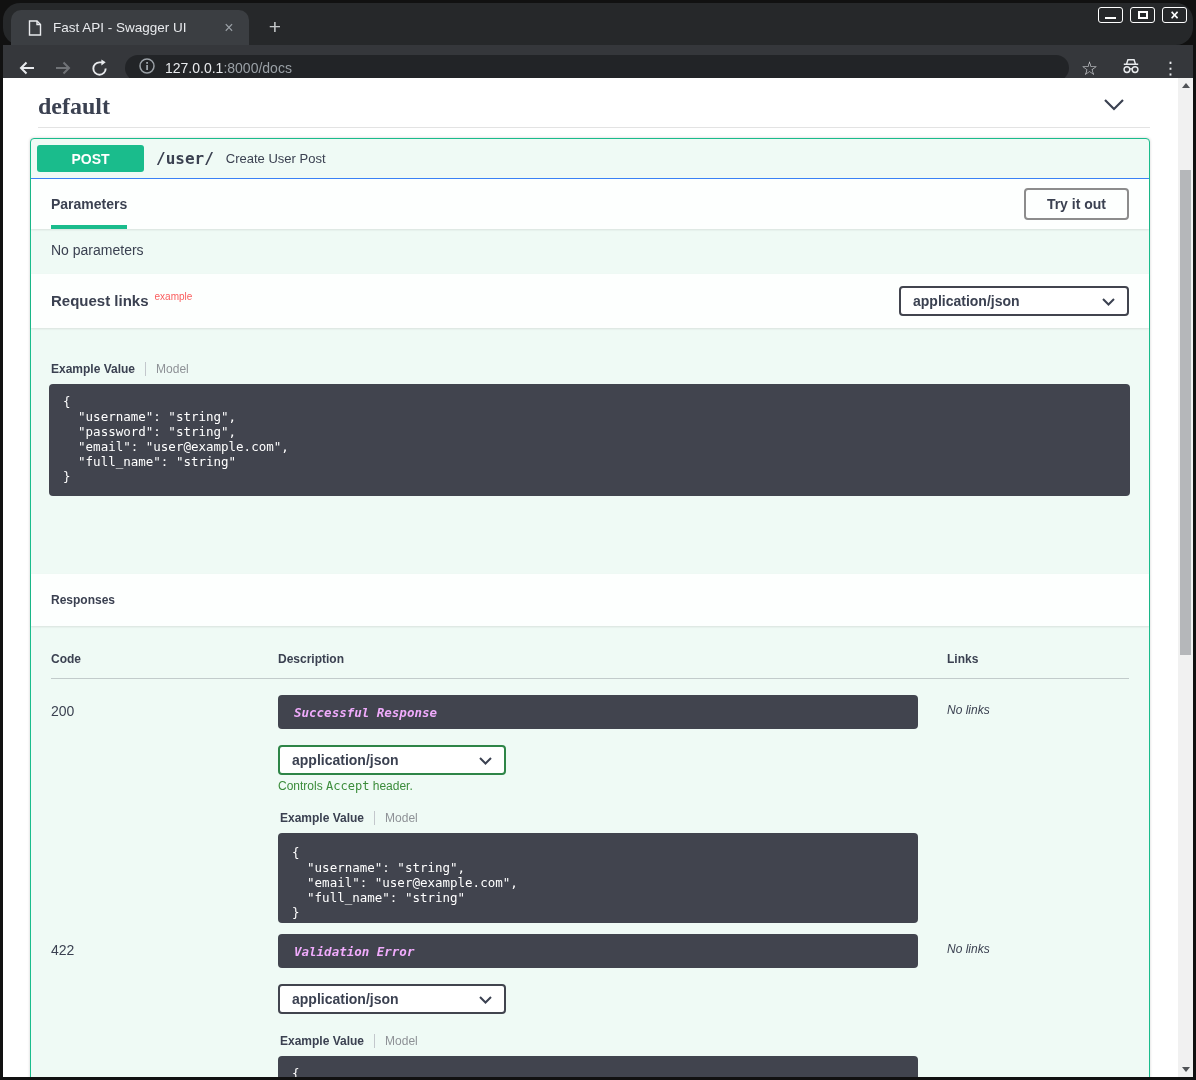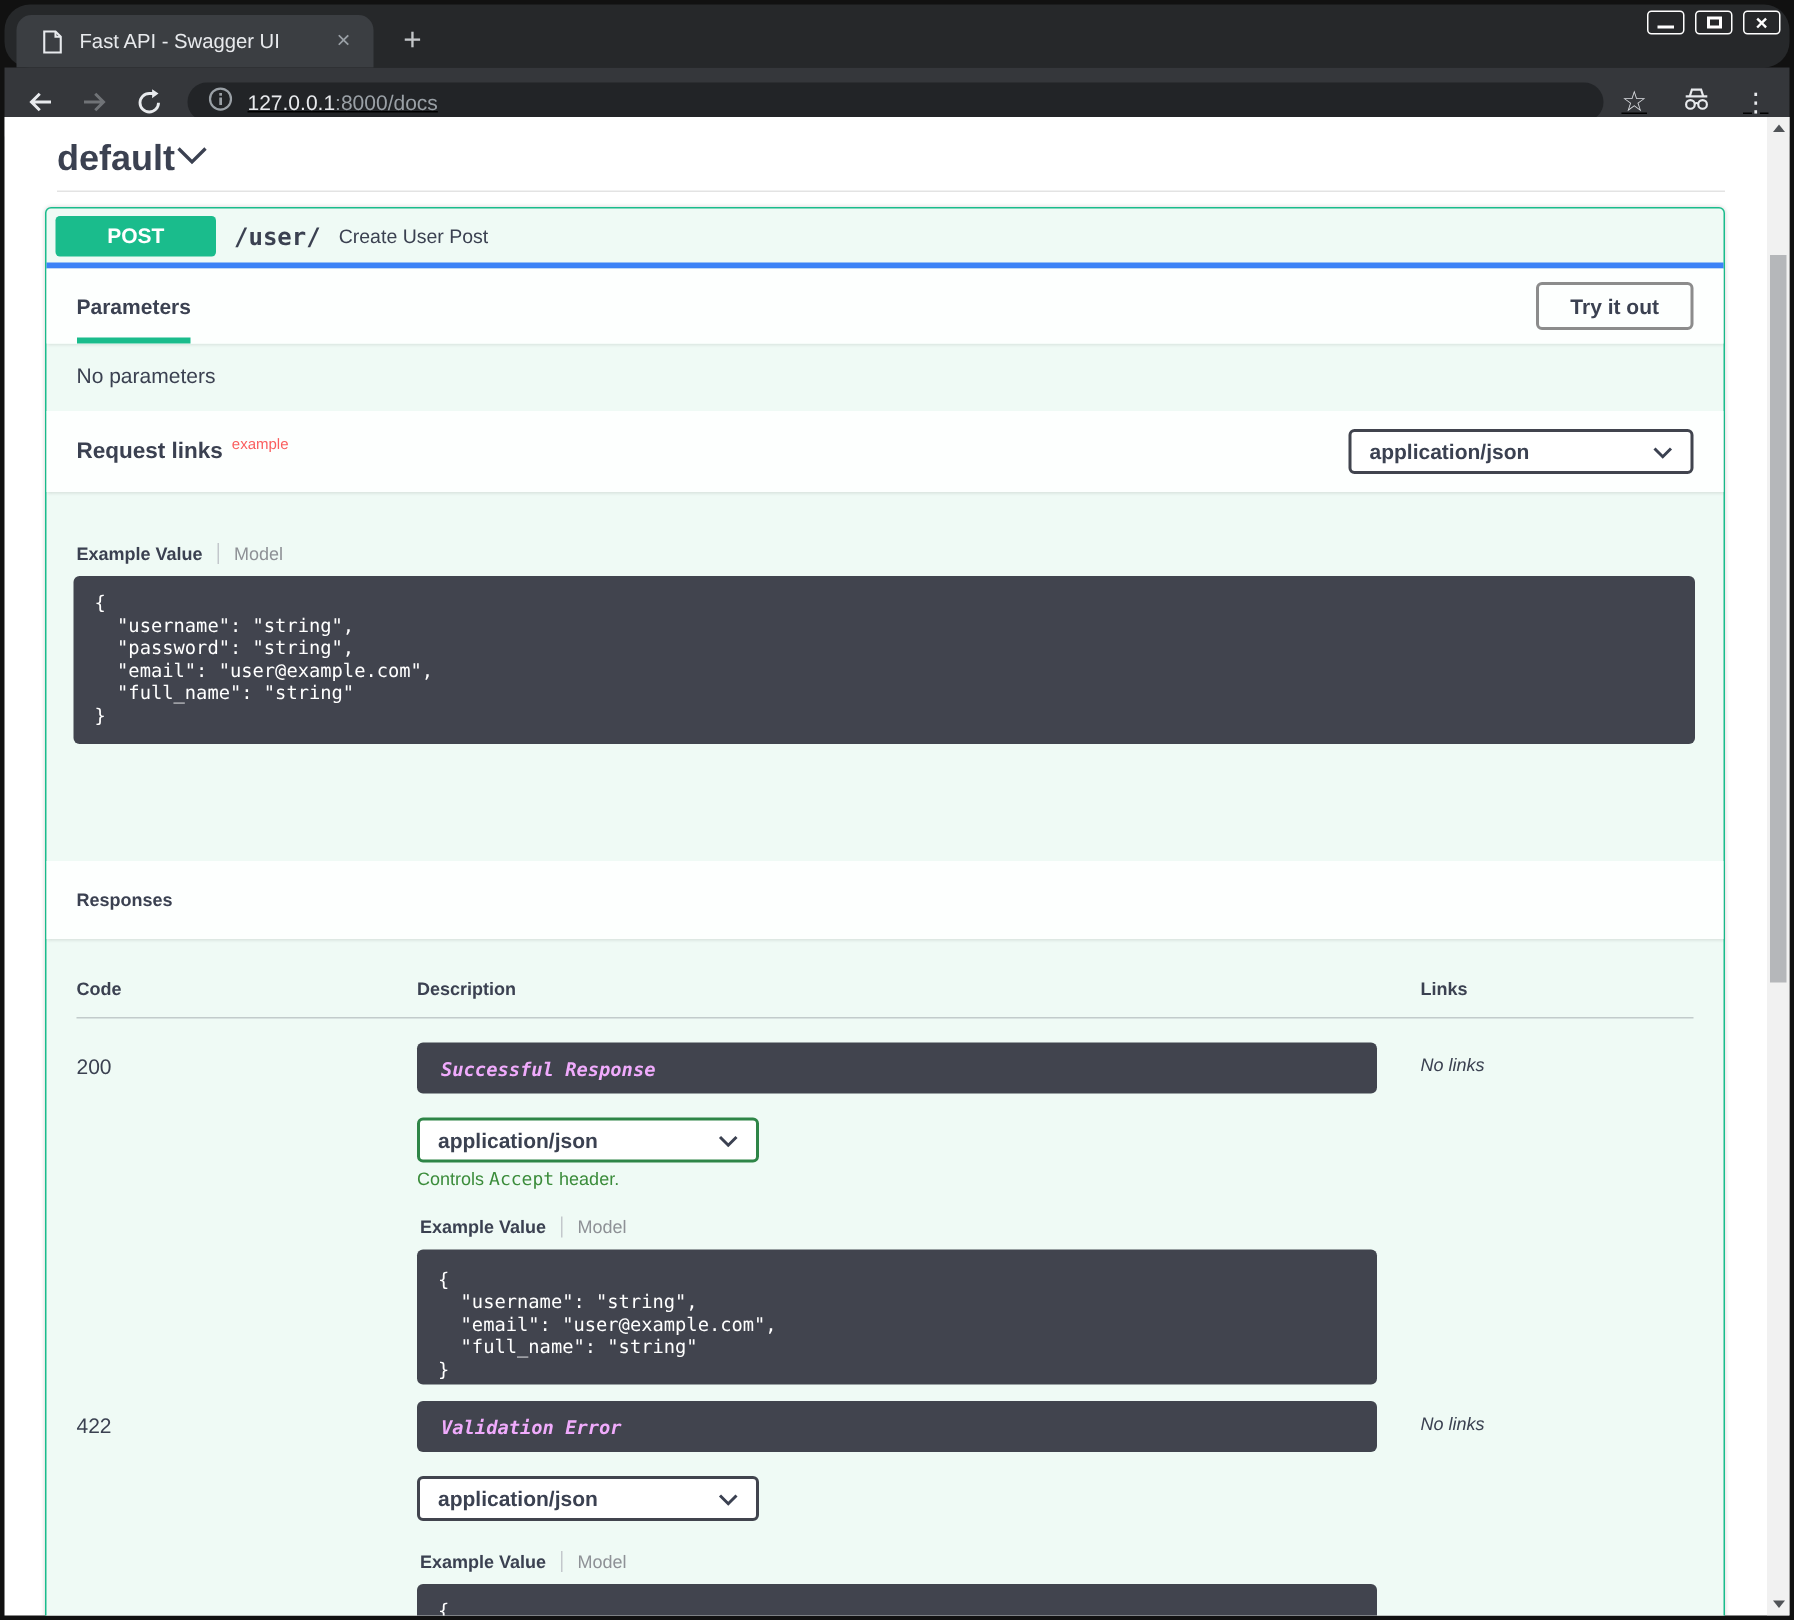--- a/index.html
+++ b/index.html
@@ -14,49 +14,49 @@
   .tab-title { color:#e8eaed; font-size:13.5px; margin-left:11px; flex:1; white-space:nowrap; overflow:hidden; }
   .tab-close { color:#9aa0a6; font-size:16px; width:20px; height:20px; line-height:19px; text-align:center; border-radius:50%; flex:none; }
   .newtab-btn { position:absolute; left:260px; top:13px; color:#c4c7c9; font-size:21px; font-weight:400; width:24px; height:24px; line-height:22px; text-align:center; }
 
   .win-controls { position:absolute; top:4px; right:6px; display:flex; gap:7px; }
   .win-btn { width:25px; height:16px; border:1px solid #fff; border-radius:3px; display:flex; align-items:center; justify-content:center; position:relative; }
   .win-min-glyph { width:11px; border-top:2px solid #fff; position:absolute; bottom:3px; left:6px; }
   .win-max-glyph { width:10px; height:8px; border:2px solid #fff; }
   .win-close-glyph { color:#fff; font-size:14px; font-weight:bold; line-height:12px; }
 
-  .toolbar { position:absolute; top:45px; left:3px; right:3px; height:46px; background:#35373b; display:flex; align-items:center; padding:0 14px 0 12px;text-decoration:underline; }
+  .toolbar { position:absolute; top:45px; left:3px; right:3px; height:46px; background:#35373b; display:flex; align-items:center; padding:0 14px 0 12px; }
   .nav-ic { width:24px; height:24px; display:flex; align-items:center; justify-content:center; flex:none; }
   .nav-ic + .nav-ic { margin-left:12px; }
   .url-pill { flex:1; height:26px; background:#222427; border-radius:14px; margin:0 12px 0 14px; display:flex; align-items:center; padding:0 14px; min-width:0; }
   .url-text { color:#e8eaed; font-size:14px; margin-left:10px; white-space:nowrap; }
   .url-text .dim { color:#9aa0a6; }
   .star-ic { color:#dadce0; font-size:19px; line-height:19px; }
   .menu-dots { color:#e8eaed; font-size:17px; letter-spacing:0; margin-left:20px; }
   .incog { margin-left:22px; }
 
   
   .page { position:absolute; top:78px; left:3px; right:3px; bottom:3px; background:#fff; overflow:hidden; }
   .scrollbar { position:absolute; top:0; right:0; bottom:0; width:15px; background:#f1f1f1; }
   .sb-arrow { position:absolute; left:0; width:15px; height:15px; display:flex; align-items:center; justify-content:center; }
   .sb-arrow.up { top:0; } .sb-arrow.down { bottom:0; }
   .tri-up { width:0; height:0; border-left:4px solid transparent; border-right:4px solid transparent; border-bottom:5px solid #505357; }
   .tri-down { width:0; height:0; border-left:4px solid transparent; border-right:4px solid transparent; border-top:5px solid #505357; }
   .sb-thumb { position:absolute; left:2px; width:11px; top:92px; height:485px; background:#b5b7ba; }
 
   .content { position:absolute; left:0; top:0; right:15px; bottom:0; padding:12px 28px 0 27px; color:#3b4151; }
 
-  .tag-row { display:flex; align-items:center; justify-content:flex-start; padding-left:8px; height:32px; }
+  .tag-row { display:flex; align-items:center; justify-content:space-between; padding-left:8px; height:32px;font-family:Liberation Serif, serif; }
   .tag-title { font-size:24px; font-weight:700; color:#3b4151; }
   .tag-chevron { margin-right:25px; }
   .tag-divider { border:none; border-top:1px solid #e3e3e3; margin:5px 0 0 8px; }
 
   
   .opblock { margin-top:10px; border:1px solid #1abc8c; border-radius:4px; background:#effaf5; box-shadow:0 0 3px rgba(0,0,0,.19); }
-  .op-summary { display:flex; align-items:center; padding:6px 6px; border-bottom:4px solid #3b82f6; height:40px; }
+  .op-summary { display:flex; align-items:center; padding:6px 6px; border-bottom:1px solid #3b82f6; height:40px; }
   .method-badge { background:#1abc8c; color:#fff; font-weight:700; font-size:14px; border-radius:3px; width:107px; height:27px; display:flex; align-items:center; justify-content:center; flex:none; }
   .op-path { font-family:"DejaVu Sans Mono", monospace; font-weight:700; font-size:16px; color:#3b4151; margin-left:12px; }
   .op-desc { font-size:13px; color:#3b4151; margin-left:12px; }
 
   .sec-header { background:rgba(255,255,255,.85); box-shadow:0 1px 2px rgba(0,0,0,.1); display:flex; align-items:center; justify-content:space-between; padding:0 20px; position:relative; }
   .sec-header.params { height:50px; }
   .sec-header.reqbody { height:54px; }
   .sec-header.responses { height:52px; }
 
   .param-tab { align-self:stretch; display:flex; align-items:center; box-shadow:inset 0 -4px 0 #1abc8c; font-weight:700; font-size:14px; }

